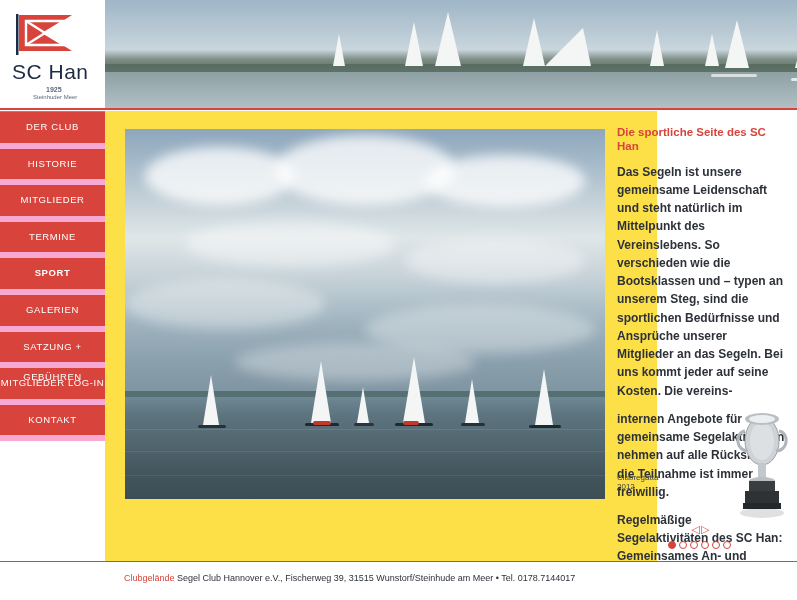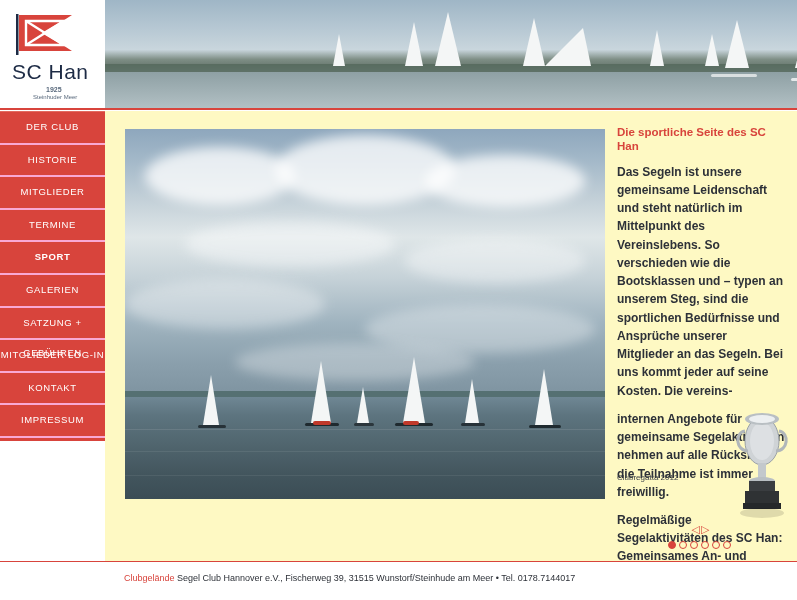--- a/index.html
+++ b/index.html
@@ -101,35 +101,35 @@
   }
   .nav-item {
     position: relative;
     height: 30.6px;
     line-height: 30.6px;
     text-align: center;
     color: #ffffff;
     font-size: 9.5px;
     letter-spacing: 0.6px;
     cursor: pointer;
-    border-bottom: 2px solid #f9a8d4;
+    border-bottom: 6px solid #f9a8d4;
   }
   .nav-item.active {
     font-weight: bold;
     background: #d8443c;
   }
   .nav-item:first-child { border-top: 1px solid #e2695f; }
 
   
   .content {
     position: absolute;
     left: 105px; top: 111px;
-    width: 692px;
+    width: 552px;
     height: 450px;
-    background: #fef9c3;
+    background: #fde047;
   }
   .photo-frame {
     position: absolute;
     left: 20px; top: 18px;
     width: 480px;
     height: 370px;
     background: #8aa0ad;
     overflow: hidden;
   }
   .photo-sky {

